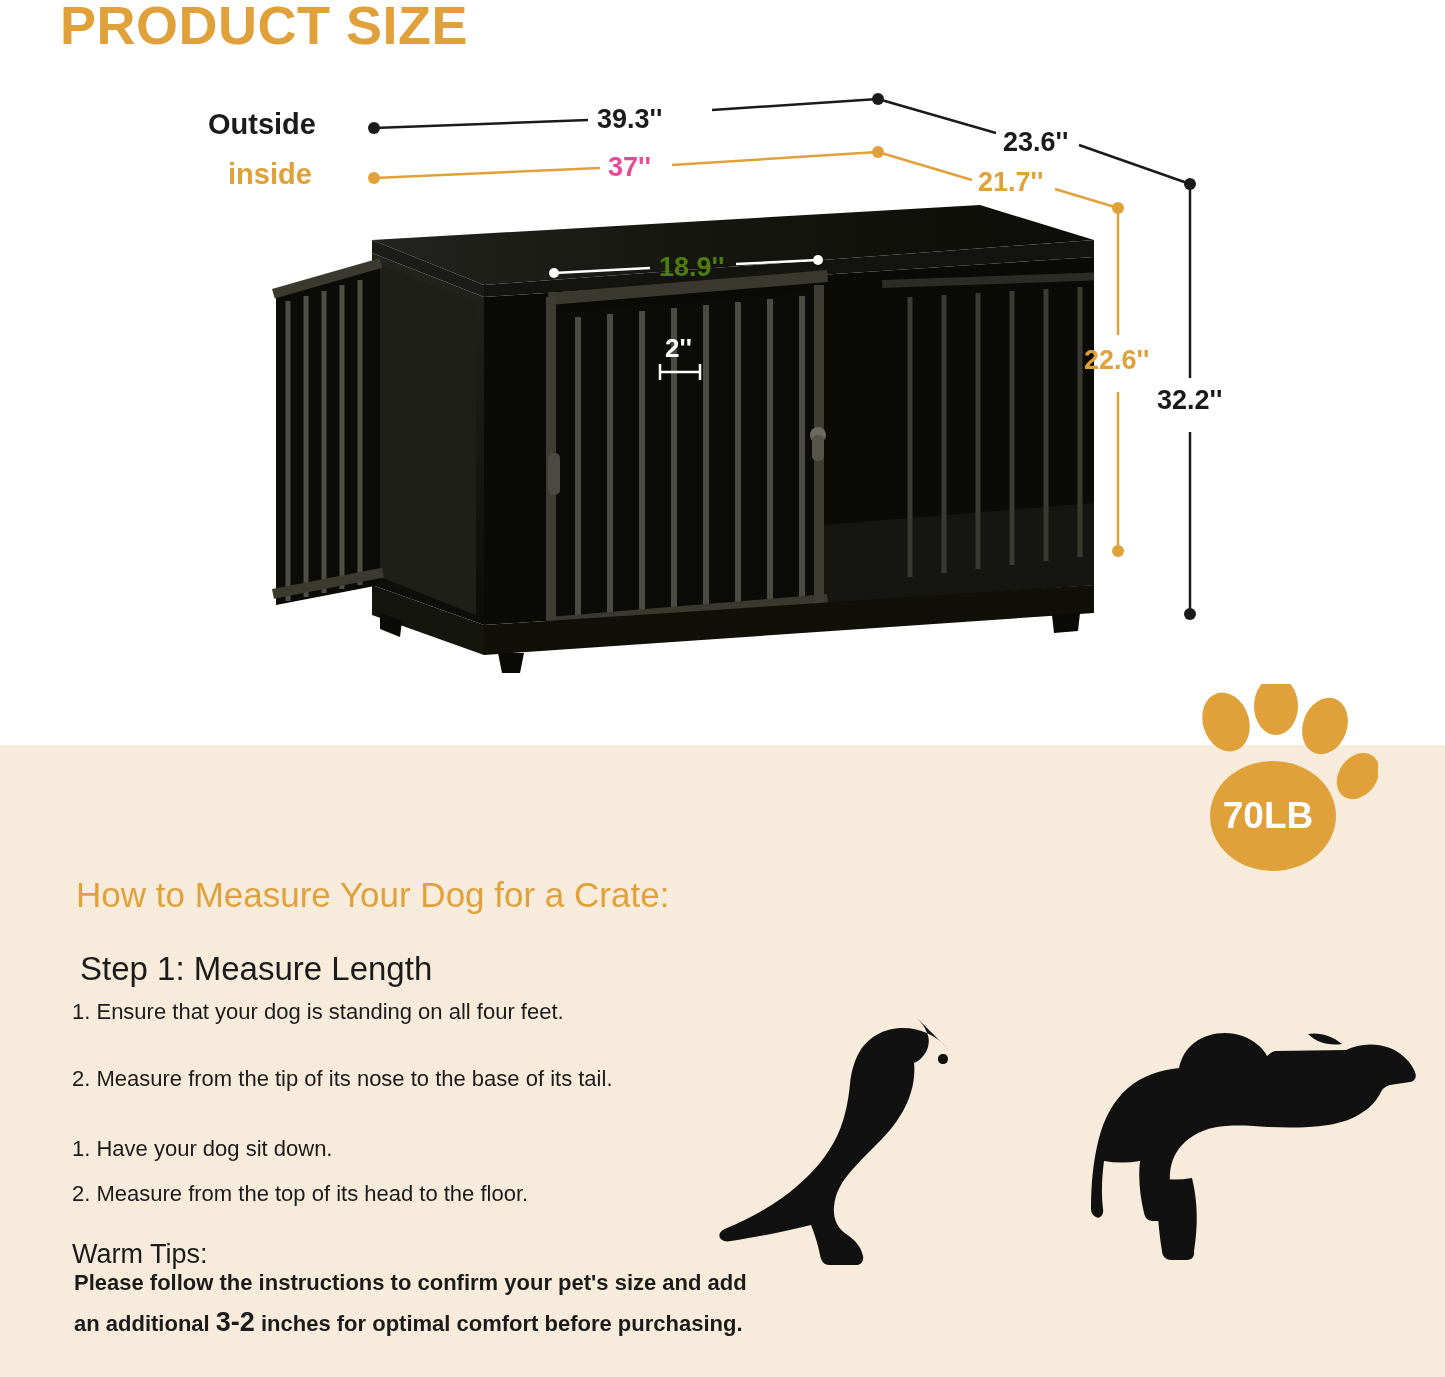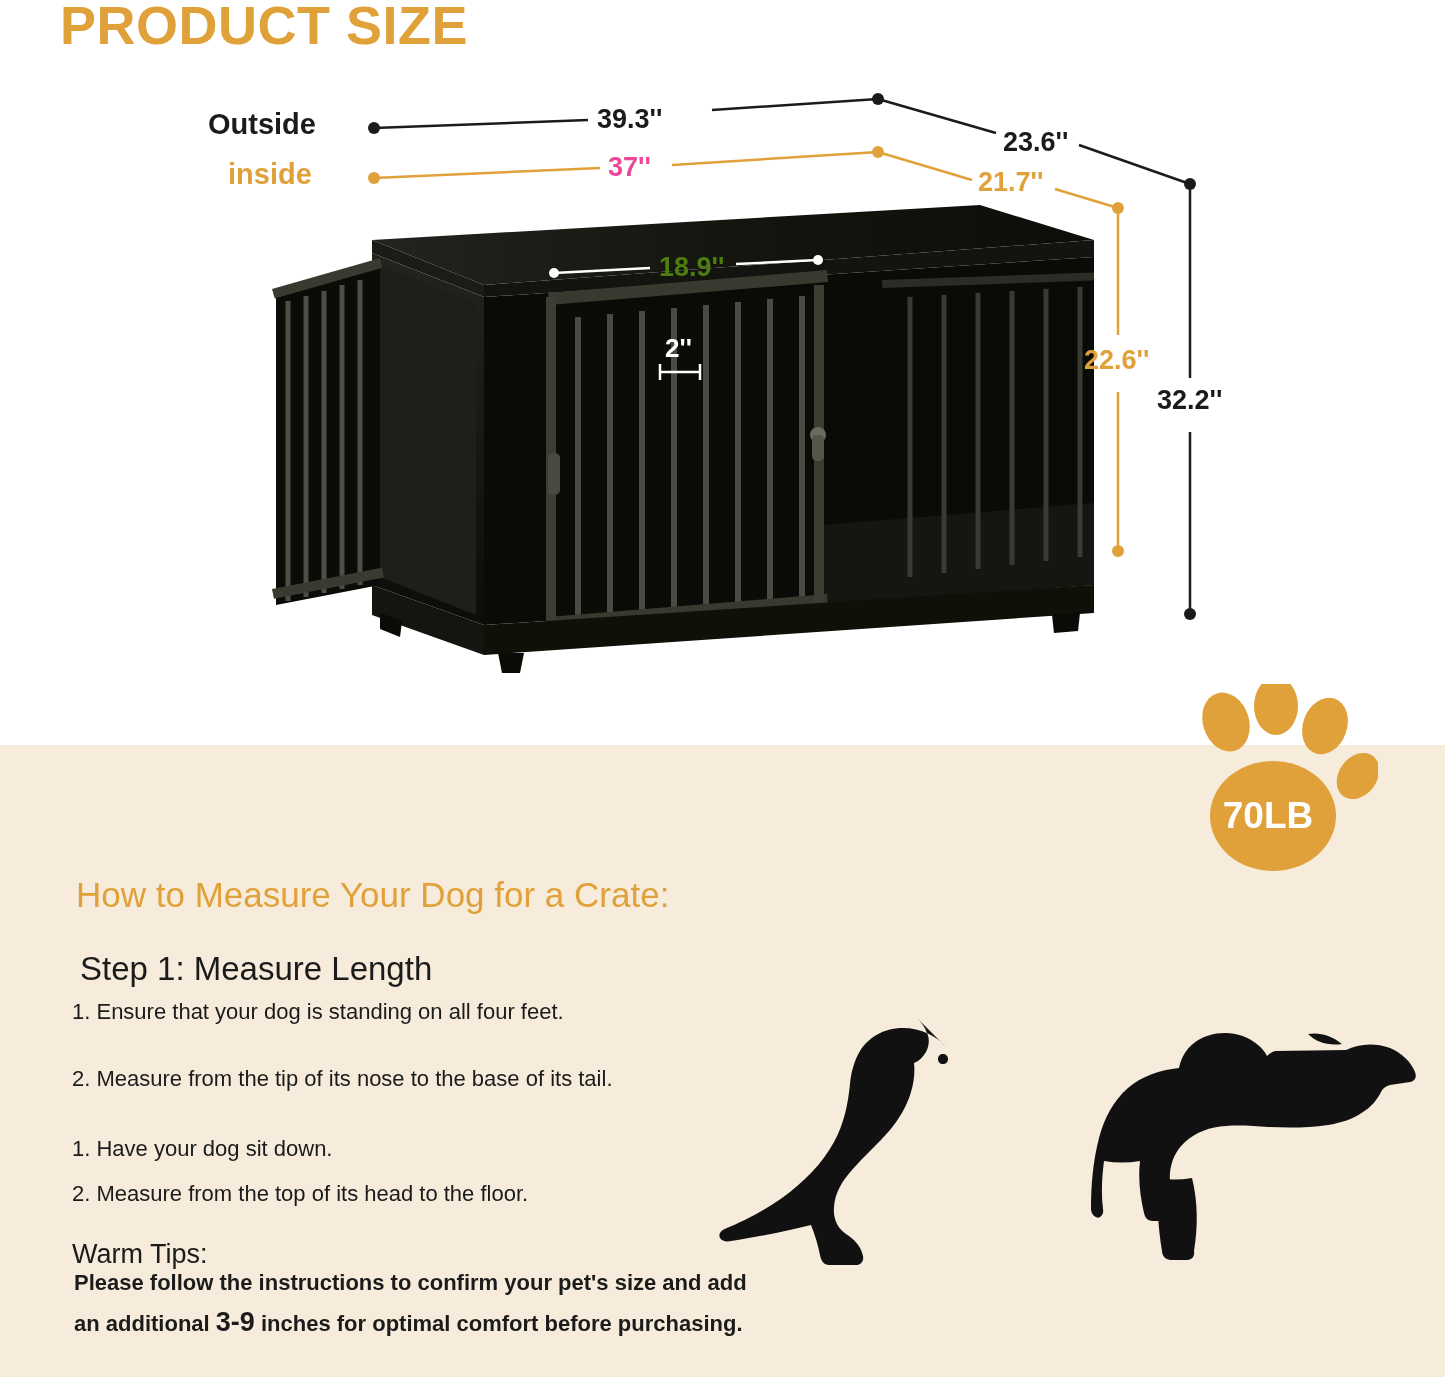--- a/index.html
+++ b/index.html
@@ -305,21 +305,21 @@
 
     <div class="step-head step1-head">Step 1: Measure Length</div>
     <div class="step-line s1l1">1. Ensure that your dog is standing on all four feet.</div>
     <div class="step-line s1l2">2. Measure from the tip of its nose to the base of its tail.</div>
 
     <div class="step-line s2l1">1. Have your dog sit down.</div>
     <div class="step-line s2l2">2. Measure from the top of its head to the floor.</div>
 
     <div class="warm-title">Warm Tips:</div>
     <div class="warm-l1">Please follow the instructions to confirm your pet's size and add</div>
-    <div class="warm-l2"><span>an additional </span><span class="big">3-9</span><span> inches for optimal comfort before purchasing.</span></div>
+    <div class="warm-l2"><span>an additional </span><span class="big">3-2</span><span> inches for optimal comfort before purchasing.</span></div>
 
     <svg style="position:absolute;left:715px;top:265px;width:310px;height:280px;" viewBox="0 0 310 280">
       <path fill="#111111" d="M232 38c-10-12-26-20-44-20-20 0-35 10-43 23-6 10-9 22-10 33-2 20-6 40-16 58-12 22-30 40-52 56-20 14-40 24-55 30-6 2-9 6-7 10 2 3 6 4 11 3 26-4 56-10 80-16 4 10 7 20 9 30 1 6 4 10 9 10h27c5 0 8-4 7-9-2-10-9-17-17-22-9-6-13-16-12-27 1-14 8-26 18-37 12-14 26-26 38-40 9-11 17-24 21-38 3-10 4-20 3-29 5-2 9-6 12-11 3-6 4-13 1-19-2-6-6-11-10-15zM228 44c3 0 5 2 5 5s-2 5-5 5-5-2-5-5 2-5 5-5z"></path>
       <path fill="#111111" d="M178 22c-14 4-24 14-28 26 10-2 20-6 28-12z"></path>
     </svg>
 
     <svg style="position:absolute;left:1090px;top:265px;width:330px;height:280px;" viewBox="0 0 330 280">
       <path fill="#111111" d="M256 40c12-6 28-8 44-2 12 5 21 14 25 24 2 5 0 9-5 10l-20 3c-4 1-7 3-9 7-4 8-10 15-18 20-10 7-22 11-35 13-20 3-40 3-60 2-14-1-28-2-42-1-16 1-30 6-41 16-9 8-14 19-15 31-1 13 2 26 6 38 2 6-1 10-7 10h-16c-5 0-8-3-9-8-4-17-6-35-4-52-12 2-24 2-36 0-2 16-3 32-1 48 1 5-2 9-7 9H10c-5 0-9-4-9-9 0-24 2-48 8-71 5-19 14-37 29-50 14-12 32-18 51-20 2-10 7-19 15-25 9-7 20-10 31-10 12 0 24 4 33 12 4 3 7 7 9 11 2-2 5-4 8-5zM288 52c3 0 5 2 5 5s-2 5-5 5-5-2-5-5 2-5 5-5z"></path>
       <path fill="#111111" d="M66 168c12 2 24 2 36 0 6 24 6 49 2 73 1 5-2 9-7 9H81c-5 0-9-4-9-9-4-24-5-49-6-73z"></path>
       <path fill="#111111" d="M252 34c-10-8-22-12-34-10 8 8 20 12 34 10z"></path>

